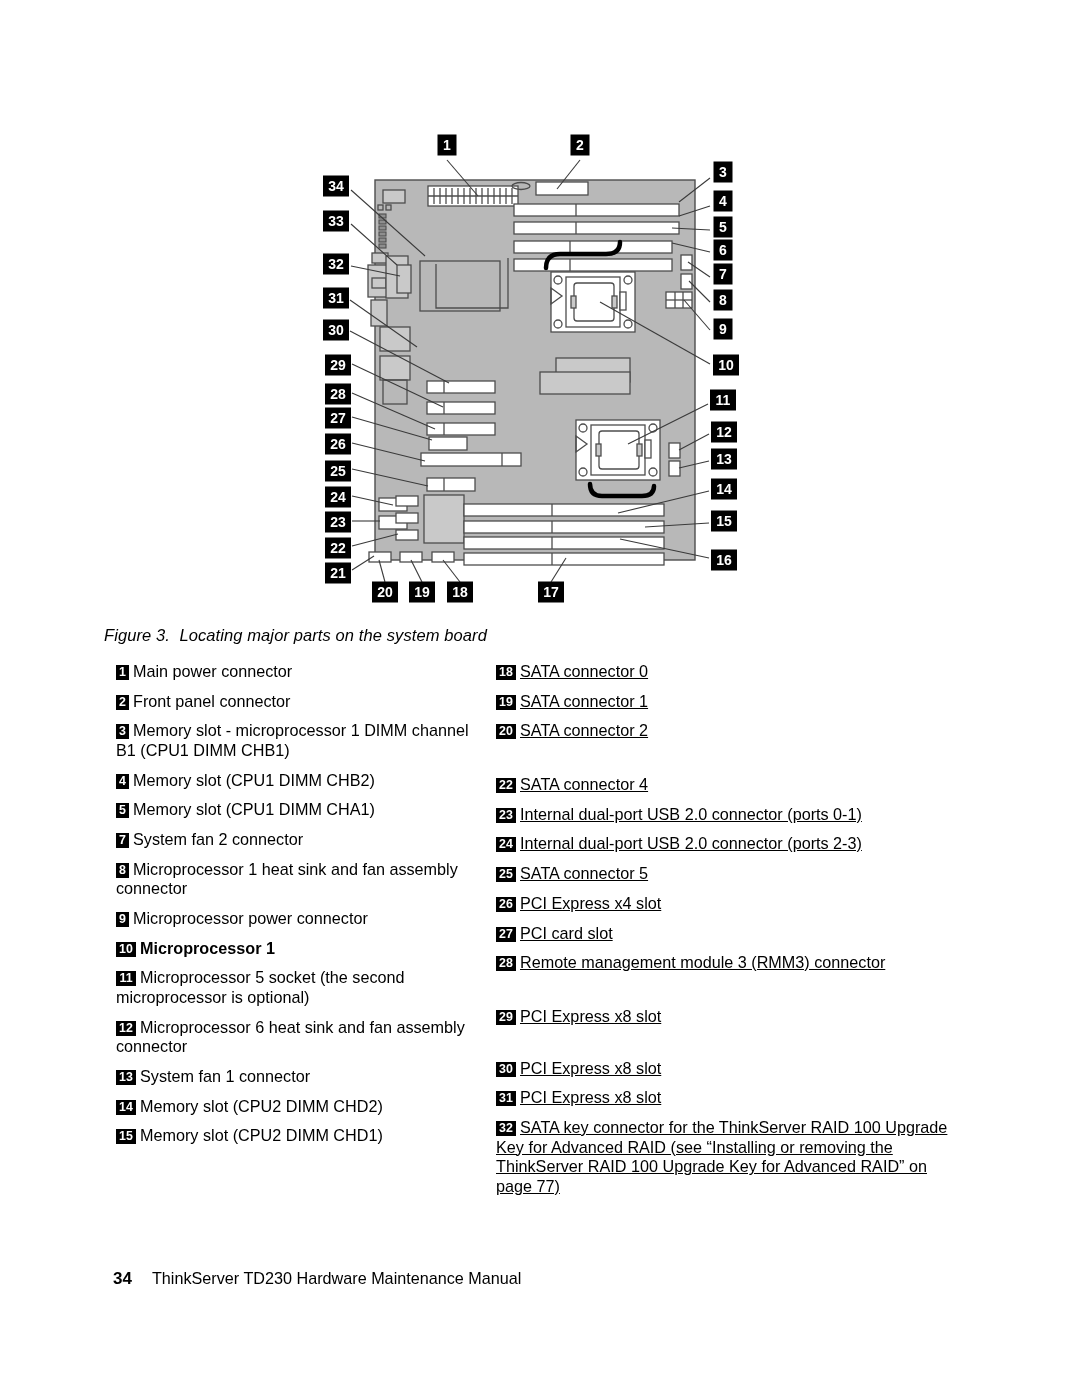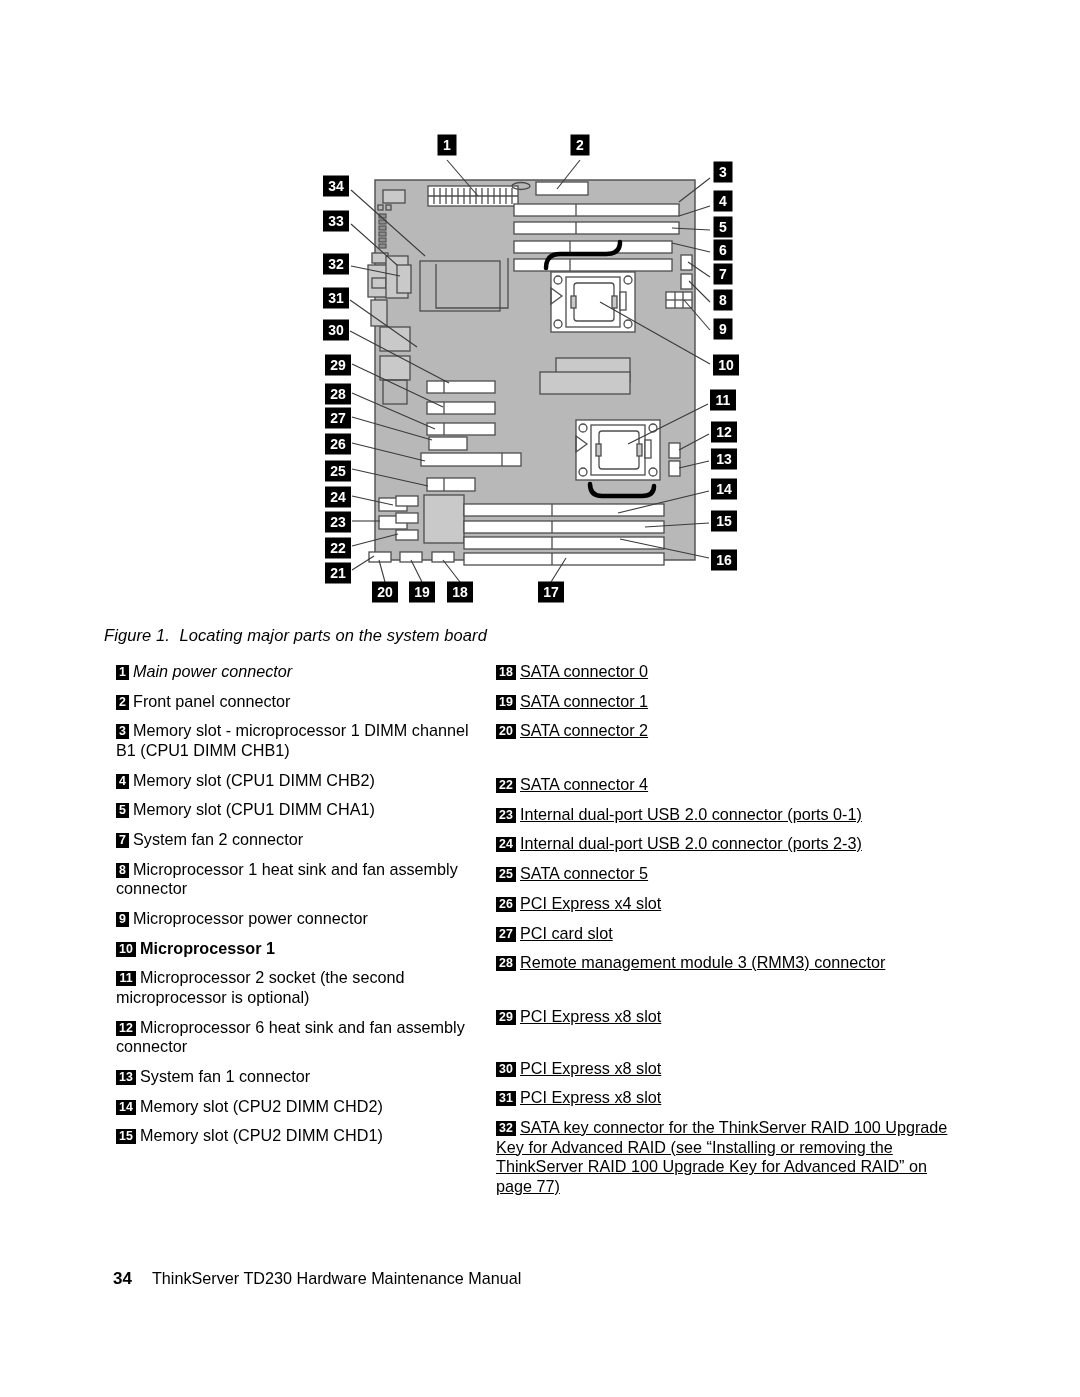--- a/index.html
+++ b/index.html
@@ -425,34 +425,34 @@
           <text class="cnum" x="336" y="226.2">33</text>
         </g>
         <g>
           <rect class="cbox" x="323" y="175.5" width="26" height="21"></rect>
           <text class="cnum" x="336" y="191.2">34</text>
         </g>
       </g>
   </svg>
 </div>
 
-<div id="figure-caption">Figure 1.  Locating major parts on the system board</div>
+<div id="figure-caption">Figure 3.  Locating major parts on the system board</div>
 
 <div id="legend">
   <div class="legend-col" id="legend-col-left">
-      <div class="legend-item"><span class="badge d1">1</span><span class="legend-text" style="display: inline; font-style: italic;">Main power connector</span></div>
+      <div class="legend-item"><span class="badge d1">1</span><span class="legend-text" style="display: inline;">Main power connector</span></div>
       <div class="legend-item"><span class="badge d1">2</span><span class="legend-text" style="display: inline;">Front panel connector</span></div>
       <div class="legend-item"><span class="badge d1">3</span><span class="legend-text" style="display: inline;">Memory slot - microprocessor 1 DIMM channel B1 (CPU1 DIMM CHB1)</span></div>
       <div class="legend-item"><span class="badge d1">4</span><span class="legend-text" style="display: inline;">Memory slot (CPU1 DIMM CHB2)</span></div>
       <div class="legend-item"><span class="badge d1">5</span><span class="legend-text" style="display: inline;">Memory slot (CPU1 DIMM CHA1)</span></div>
       <div class="legend-item"><span class="badge d1">7</span><span class="legend-text" style="display: inline;">System fan 2 connector</span></div>
       <div class="legend-item"><span class="badge d1">8</span><span class="legend-text" style="display: inline;">Microprocessor 1 heat sink and fan assembly connector</span></div>
       <div class="legend-item"><span class="badge d1">9</span><span class="legend-text" style="display: inline;">Microprocessor power connector</span></div>
       <div class="legend-item"><span class="badge d2">10</span><span class="legend-text" style="display: inline; font-weight: bold;">Microprocessor 1</span></div>
-      <div class="legend-item"><span class="badge d2">11</span><span class="legend-text" style="display: inline;">Microprocessor 2 socket (the second microprocessor is optional)</span></div>
+      <div class="legend-item"><span class="badge d2">11</span><span class="legend-text" style="display: inline;">Microprocessor 5 socket (the second microprocessor is optional)</span></div>
       <div class="legend-item"><span class="badge d2">12</span><span class="legend-text" style="display: inline;">Microprocessor 6 heat sink and fan assembly connector</span></div>
       <div class="legend-item"><span class="badge d2">13</span><span class="legend-text" style="display: inline;">System fan 1 connector</span></div>
       <div class="legend-item"><span class="badge d2">14</span><span class="legend-text" style="display: inline;">Memory slot (CPU2 DIMM CHD2)</span></div>
       <div class="legend-item"><span class="badge d2">15</span><span class="legend-text" style="display: inline;">Memory slot (CPU2 DIMM CHD1)</span></div>
     </div>
   <div class="legend-col" id="legend-col-right">
       <div class="legend-item"><span class="badge d2">18</span><span class="legend-text" style="display: inline;">SATA connector 0</span></div>
       <div class="legend-item"><span class="badge d2">19</span><span class="legend-text" style="display: inline;">SATA connector 1</span></div>
       <div class="legend-item"><span class="badge d2">20</span><span class="legend-text" style="display: inline;">SATA connector 2</span></div>
       <div style="height: 24px;"></div>

